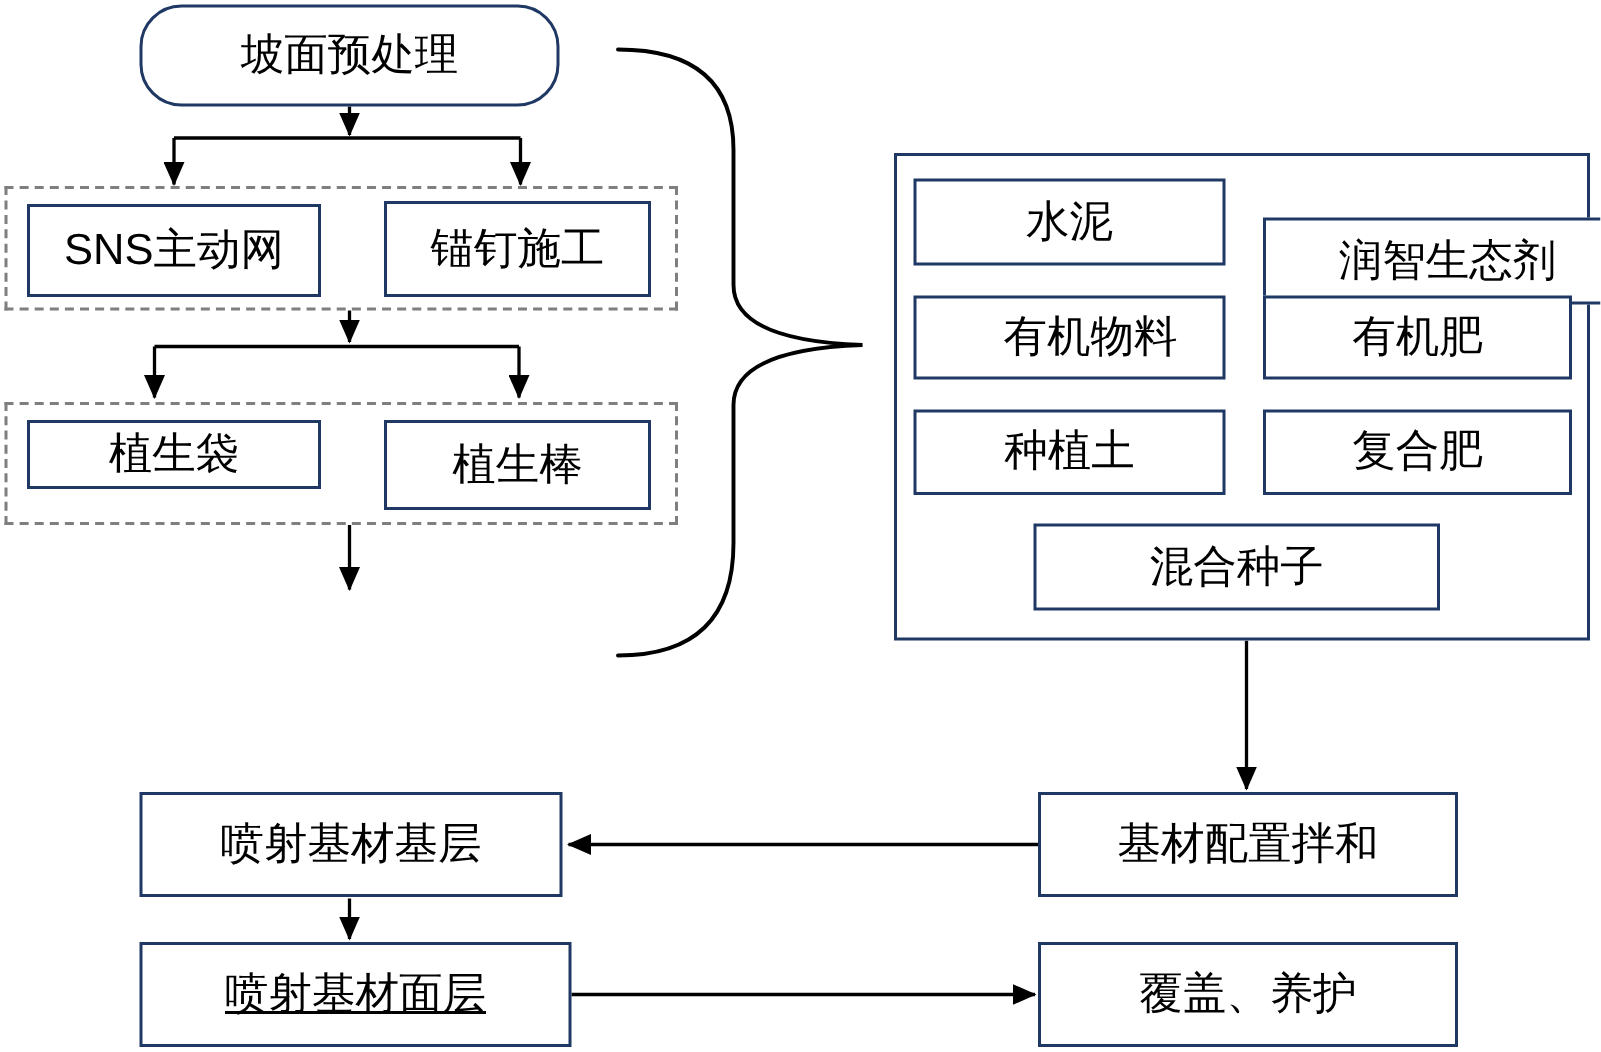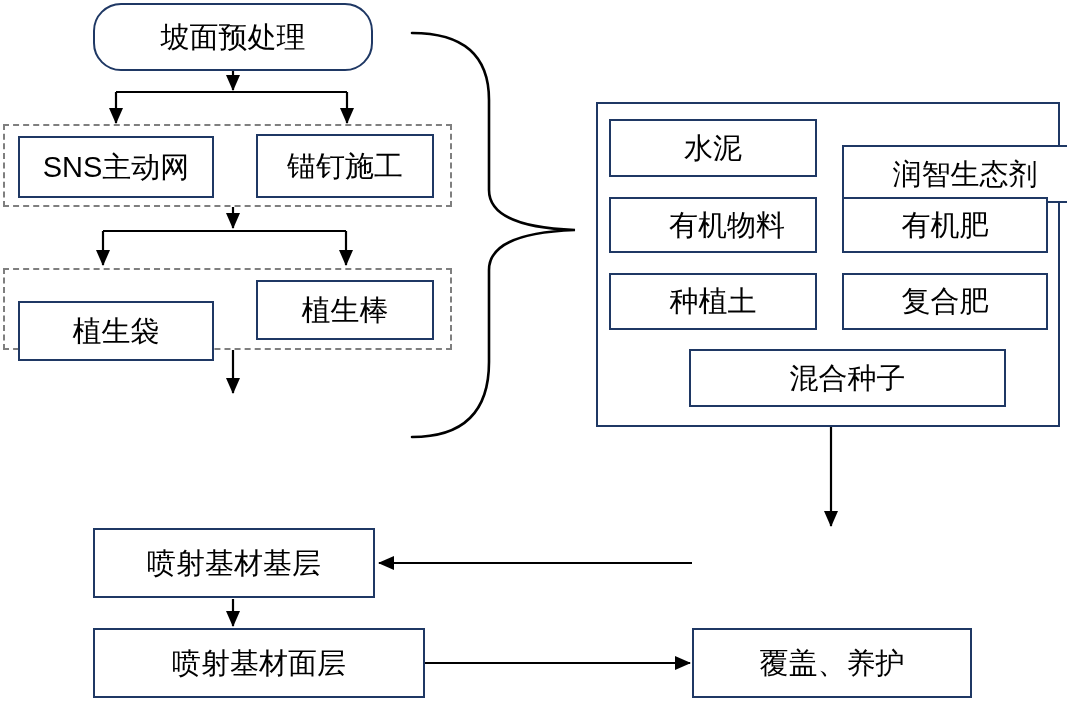--- a/index.html
+++ b/index.html
@@ -88,21 +88,21 @@
 
   <div class="node" style="left:93px; top:3px; width:280px; height:68px;border-radius:28px;">
     <span>坡面预处理</span>
   </div>
   <div class="node" style="left:18px; top:136px; width:196px; height:62px;">
     <span>SNS主动网</span>
   </div>
   <div class="node" style="left:256px; top:134px; width:178px; height:64px;">
     <span>锚钉施工</span>
   </div>
-  <div class="node" style="left:18px; top:280px; width:196px; height:60px;margin-top:21px;">
+  <div class="node" style="left:18px; top:280px; width:196px; height:46px;">
     <span>植生袋</span>
   </div>
   <div class="node" style="left:256px; top:280px; width:178px; height:60px;">
     <span>植生棒</span>
   </div>
 
   <div class="node" style="left:609px; top:119px; width:208px; height:58px;">
     <span>水泥</span>
   </div>
   <div class="node" style="left:842px; top:119px; width:246px; height:58px;margin-top:26px;">
@@ -113,27 +113,30 @@
   </div>
   <div class="node" style="left:842px; top:197px; width:206px; height:56px;">
     <span>有机肥</span>
   </div>
   <div class="node" style="left:609px; top:273px; width:208px; height:57px;">
     <span>种植土</span>
   </div>
   <div class="node" style="left:842px; top:273px; width:206px; height:57px;">
     <span>复合肥</span>
   </div>
-  <div class="node" style="left:689px; top:349px; width:317px; height:58px;">
+  <div class="node" style="left:689px; top:349px; width:271px; height:58px;">
     <span>混合种子</span>
   </div>
 
+  <div class="node" style="left:692px; top:528px; width:280px; height:70px;">
+    <span>基材配置拌和</span>
+  </div>
   <div class="node" style="left:93px; top:528px; width:282px; height:70px;">
     <span>喷射基材基层</span>
   </div>
-  <div class="node" style="left:93px; top:628px; width:332px; height:70px;">
+  <div class="node" style="left:93px; top:628px; width:288px; height:70px;text-decoration:underline;">
     <span>喷射基材面层</span>
   </div>
   <div class="node" style="left:692px; top:628px; width:280px; height:70px;">
     <span>覆盖、养护</span>
   </div>
 
 </div>
 
 </body></html>

